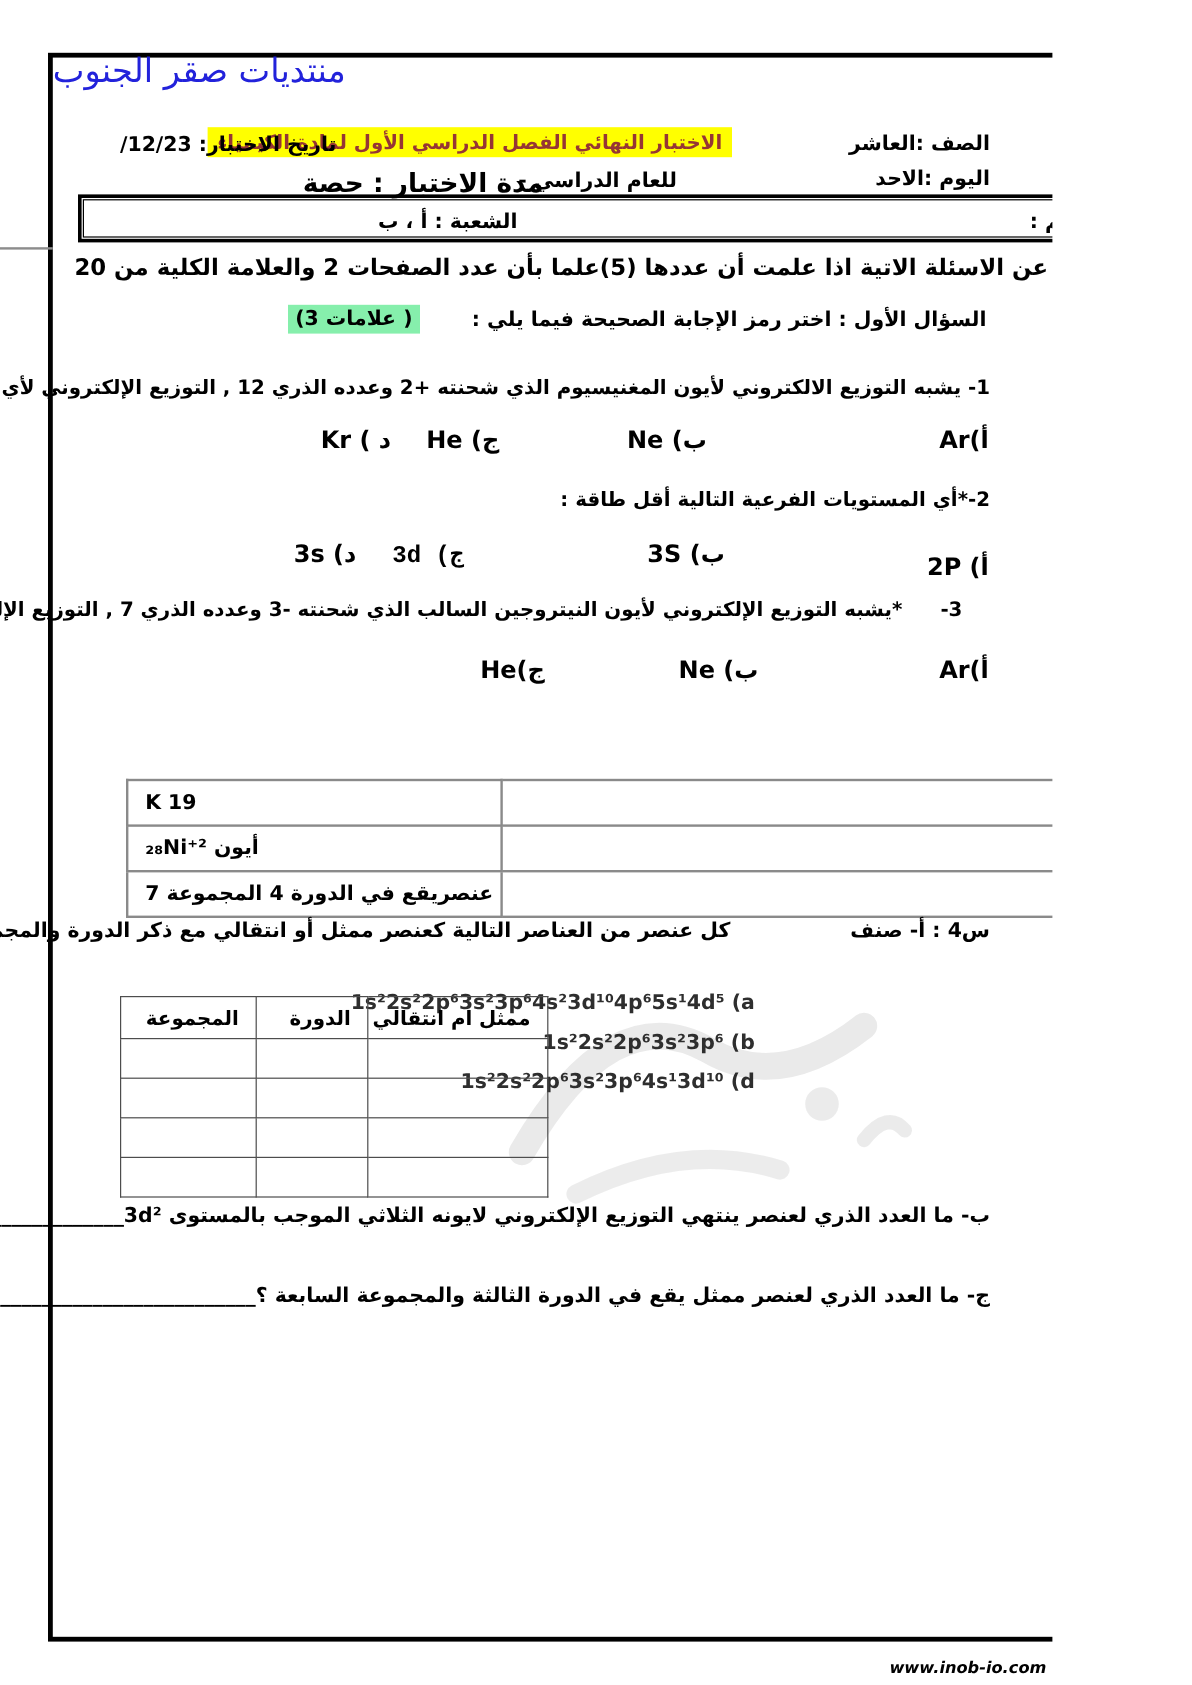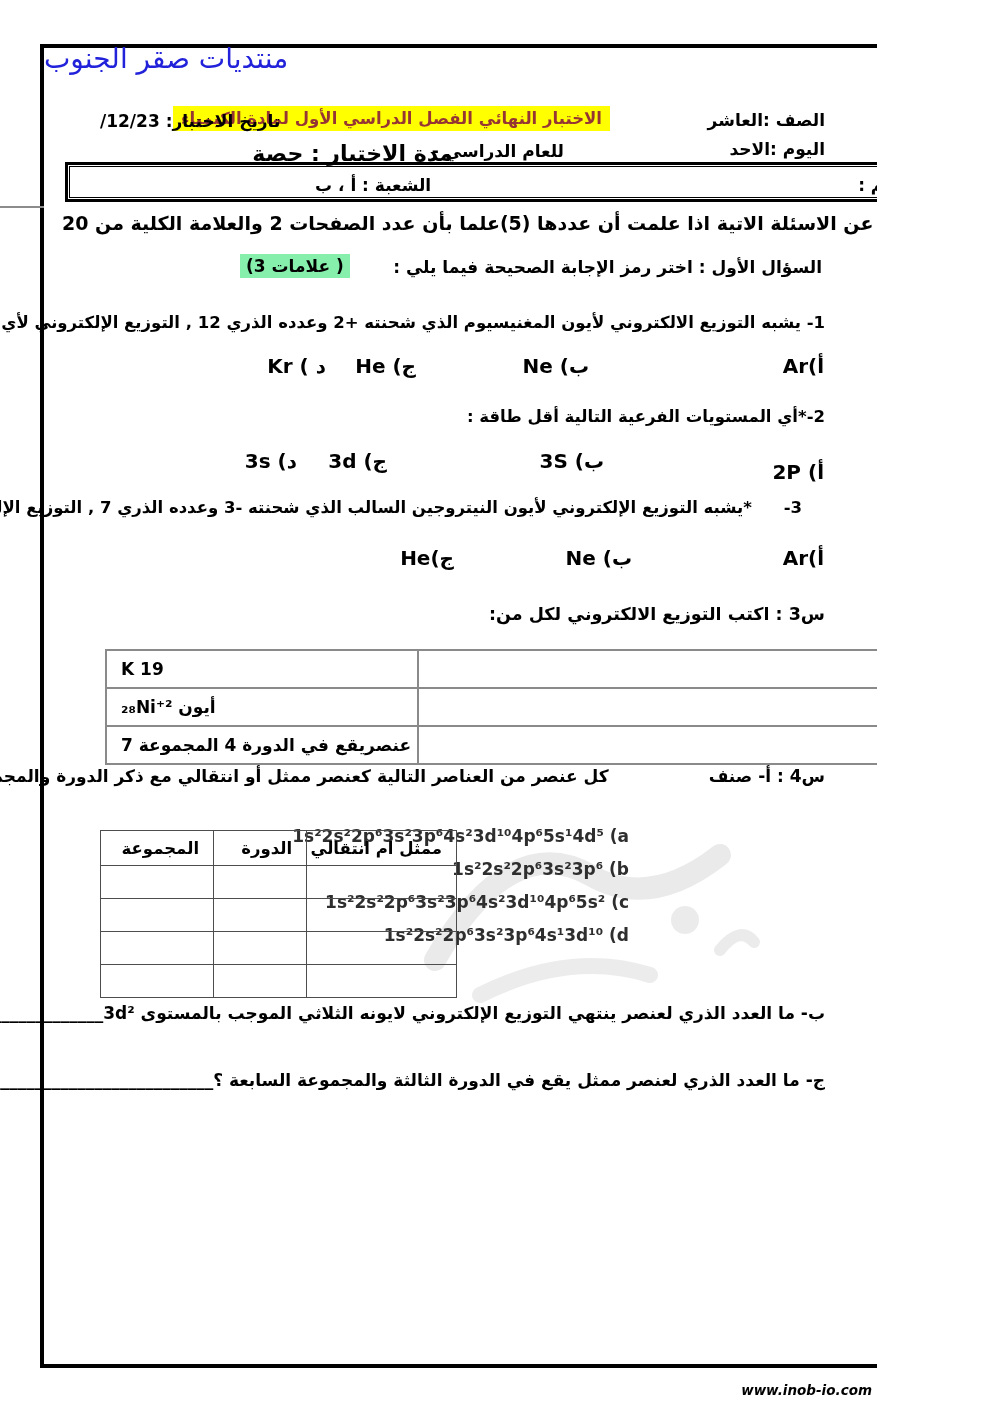--- a/index.html
+++ b/index.html
@@ -40,21 +40,21 @@
   .q-text{font-size:16.5px;}
   .q1-text{right:52px;top:313px;}
   .q2-text{right:52px;top:407px;}
   .q3mc-line{right:75px;top:498px;}
   .q3mc-num{display:inline-block;margin-left:26px;}
 
   .opt{font-size:20px;font-weight:bold;}
   .o1a{right:53px;top:354px;}  .o1b{right:288px;top:354px;}
   .o1c{right:461px;top:354px;} .o1d{right:551px;top:354px;}
   .o2a{right:53px;top:449px;margin-top:11px;}  .o2b{right:273px;top:449px;}
-  .o2c{right:490px;top:449px;} .o2d{right:580px;top:449px;}
+  .o2c{right:490px;top:449px;font-family:Liberation Mono, monospace;} .o2d{right:580px;top:449px;}
   .o3a{right:53px;top:546px;}  .o3b{right:245px;top:546px;}
   .o3c{right:423px;top:546px;}
 
   .q3-title{right:52px;top:604px;font-size:17.5px;}
 
   table{border-collapse:collapse;}
   .q3-table{left:105px;top:649px;width:835px;}
   .q3-table td{border:2px solid #8a8a8a;height:34px;font-size:17px;font-weight:bold;}
   .q3-table td.lbl{width:263px;direction:rtl;text-align:left;padding:0 6px 0 14px;}
 
@@ -125,21 +125,20 @@
   <span class="abs opt o2d rtl">د) 3s</span>
 
   <div class="abs q-text q3mc-line rtl b">
     <bdi dir="ltr" class="q3mc-num">-3</bdi>
     <span>*يشبه التوزيع الإلكتروني لأيون النيتروجين السالب الذي شحنته -3 وعدده الذري 7 , التوزيع الإلكتروني لأي من العناصر النبيلة :</span>
   </div>
   <span class="abs opt o3a rtl">أ)Ar</span>
   <span class="abs opt o3b rtl">ب) Ne</span>
   <span class="abs opt o3c rtl">ج)He</span>
 
-  <div class="abs q3-title rtl b">س3  : اكتب التوزيع الالكتروني لكل من:</div>
   <table class="abs q3-table">
     <tbody>
         <tr>
       <td class="lbl" dir="ltr">K 19</td>
       <td></td>
     </tr>
     <tr>
       <td class="lbl">
         <bdi>أيون</bdi>
         <bdi dir="ltr">₂₈Ni⁺²</bdi>
@@ -160,21 +159,20 @@
   <svg class="abs watermark" width="340" height="210" viewBox="0 0 340 210">
     <path d="M15 160 Q90 30 170 75 Q230 110 300 55" fill="none" stroke="#d9d9d9" stroke-width="22" stroke-linecap="round"></path>
     <path d="M60 195 Q150 150 230 175" fill="none" stroke="#dedede" stroke-width="16" stroke-linecap="round"></path>
     <circle cx="265" cy="120" r="14" fill="#dcdcdc"></circle>
     <path d="M300 150 q20 -25 34 -8" fill="none" stroke="#dcdcdc" stroke-width="12" stroke-linecap="round"></path>
   </svg>
 
   <div class="abs configs">
     <div>1s²2s²2p⁶3s²3p⁶4s²3d¹⁰4p⁶5s¹4d⁵ (a</div>
     <div>1s²2s²2p⁶3s²3p⁶ (b</div>
-    <div>1s²2s²2p⁶3s²3p⁶4s²3d¹⁰4p⁶5s² (c</div>
     <div>1s²2s²2p⁶3s²3p⁶4s¹3d¹⁰ (d</div>
   </div>
 
   <table class="abs q4-table">
     <tbody>
         <tr>
       <th class="col-group">المجموعة</th>
       <th class="col-period">الدورة</th>
       <th class="col-rep">ممثل ام انتقالي</th>
     </tr>

